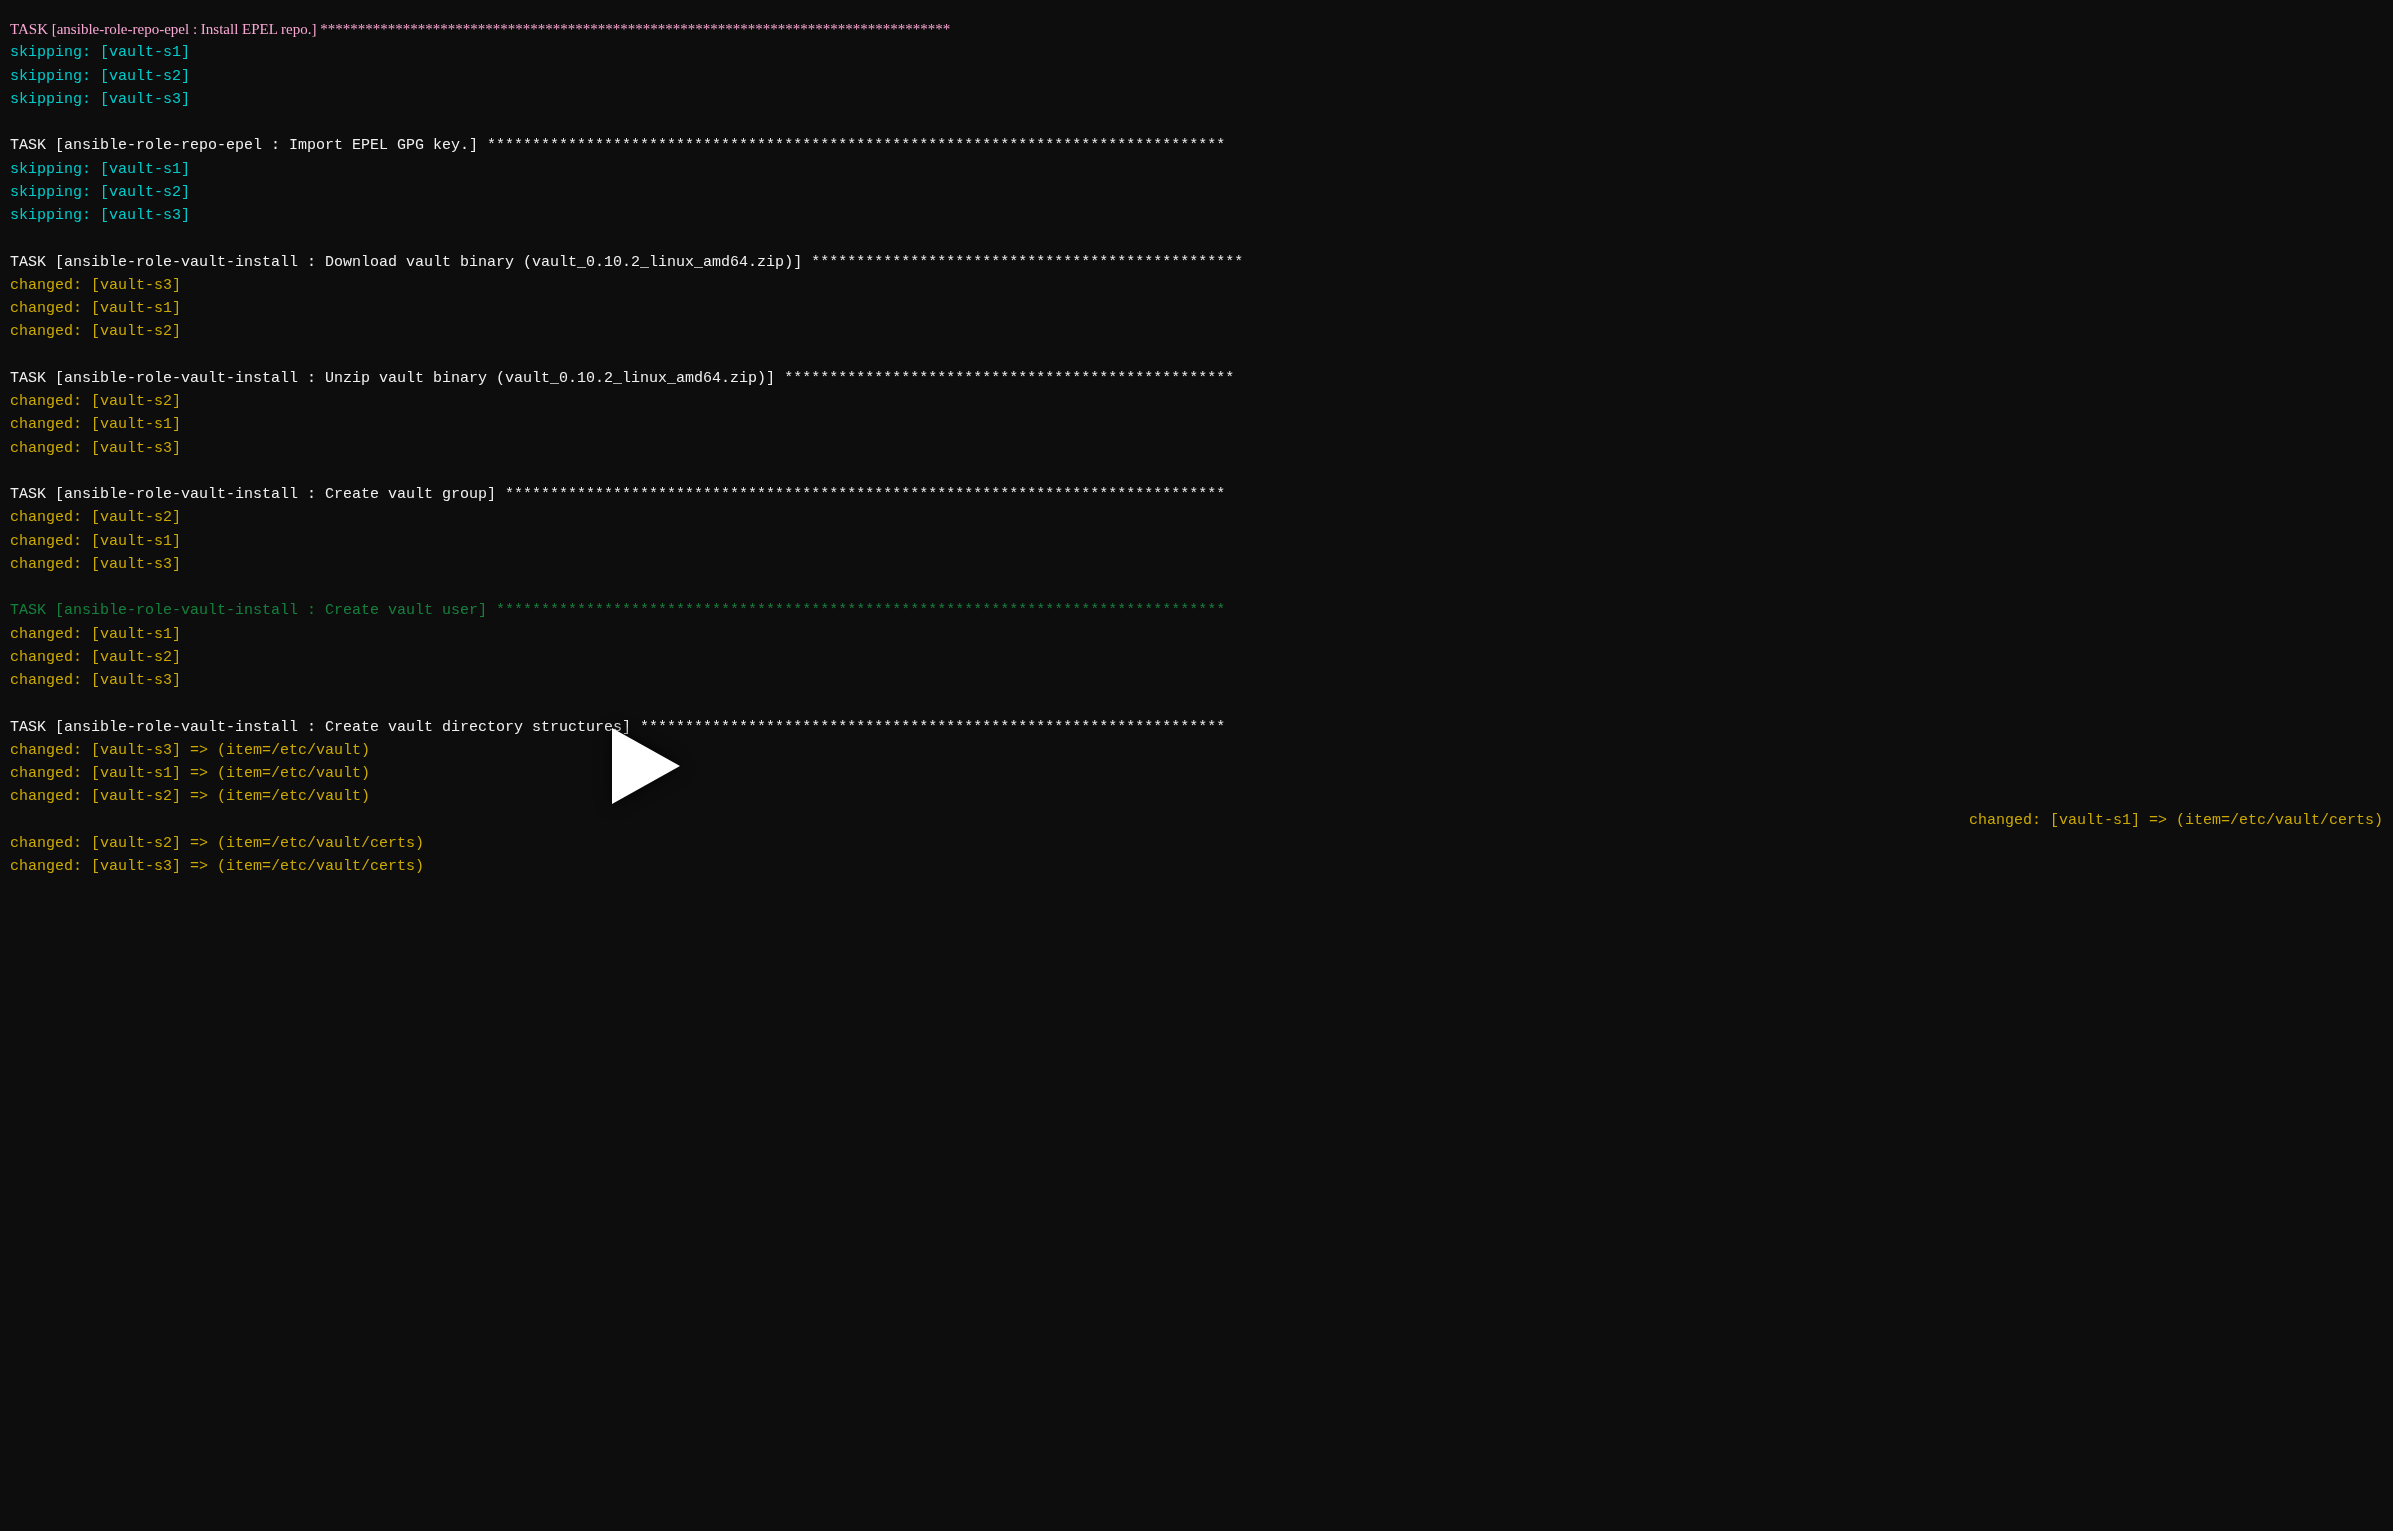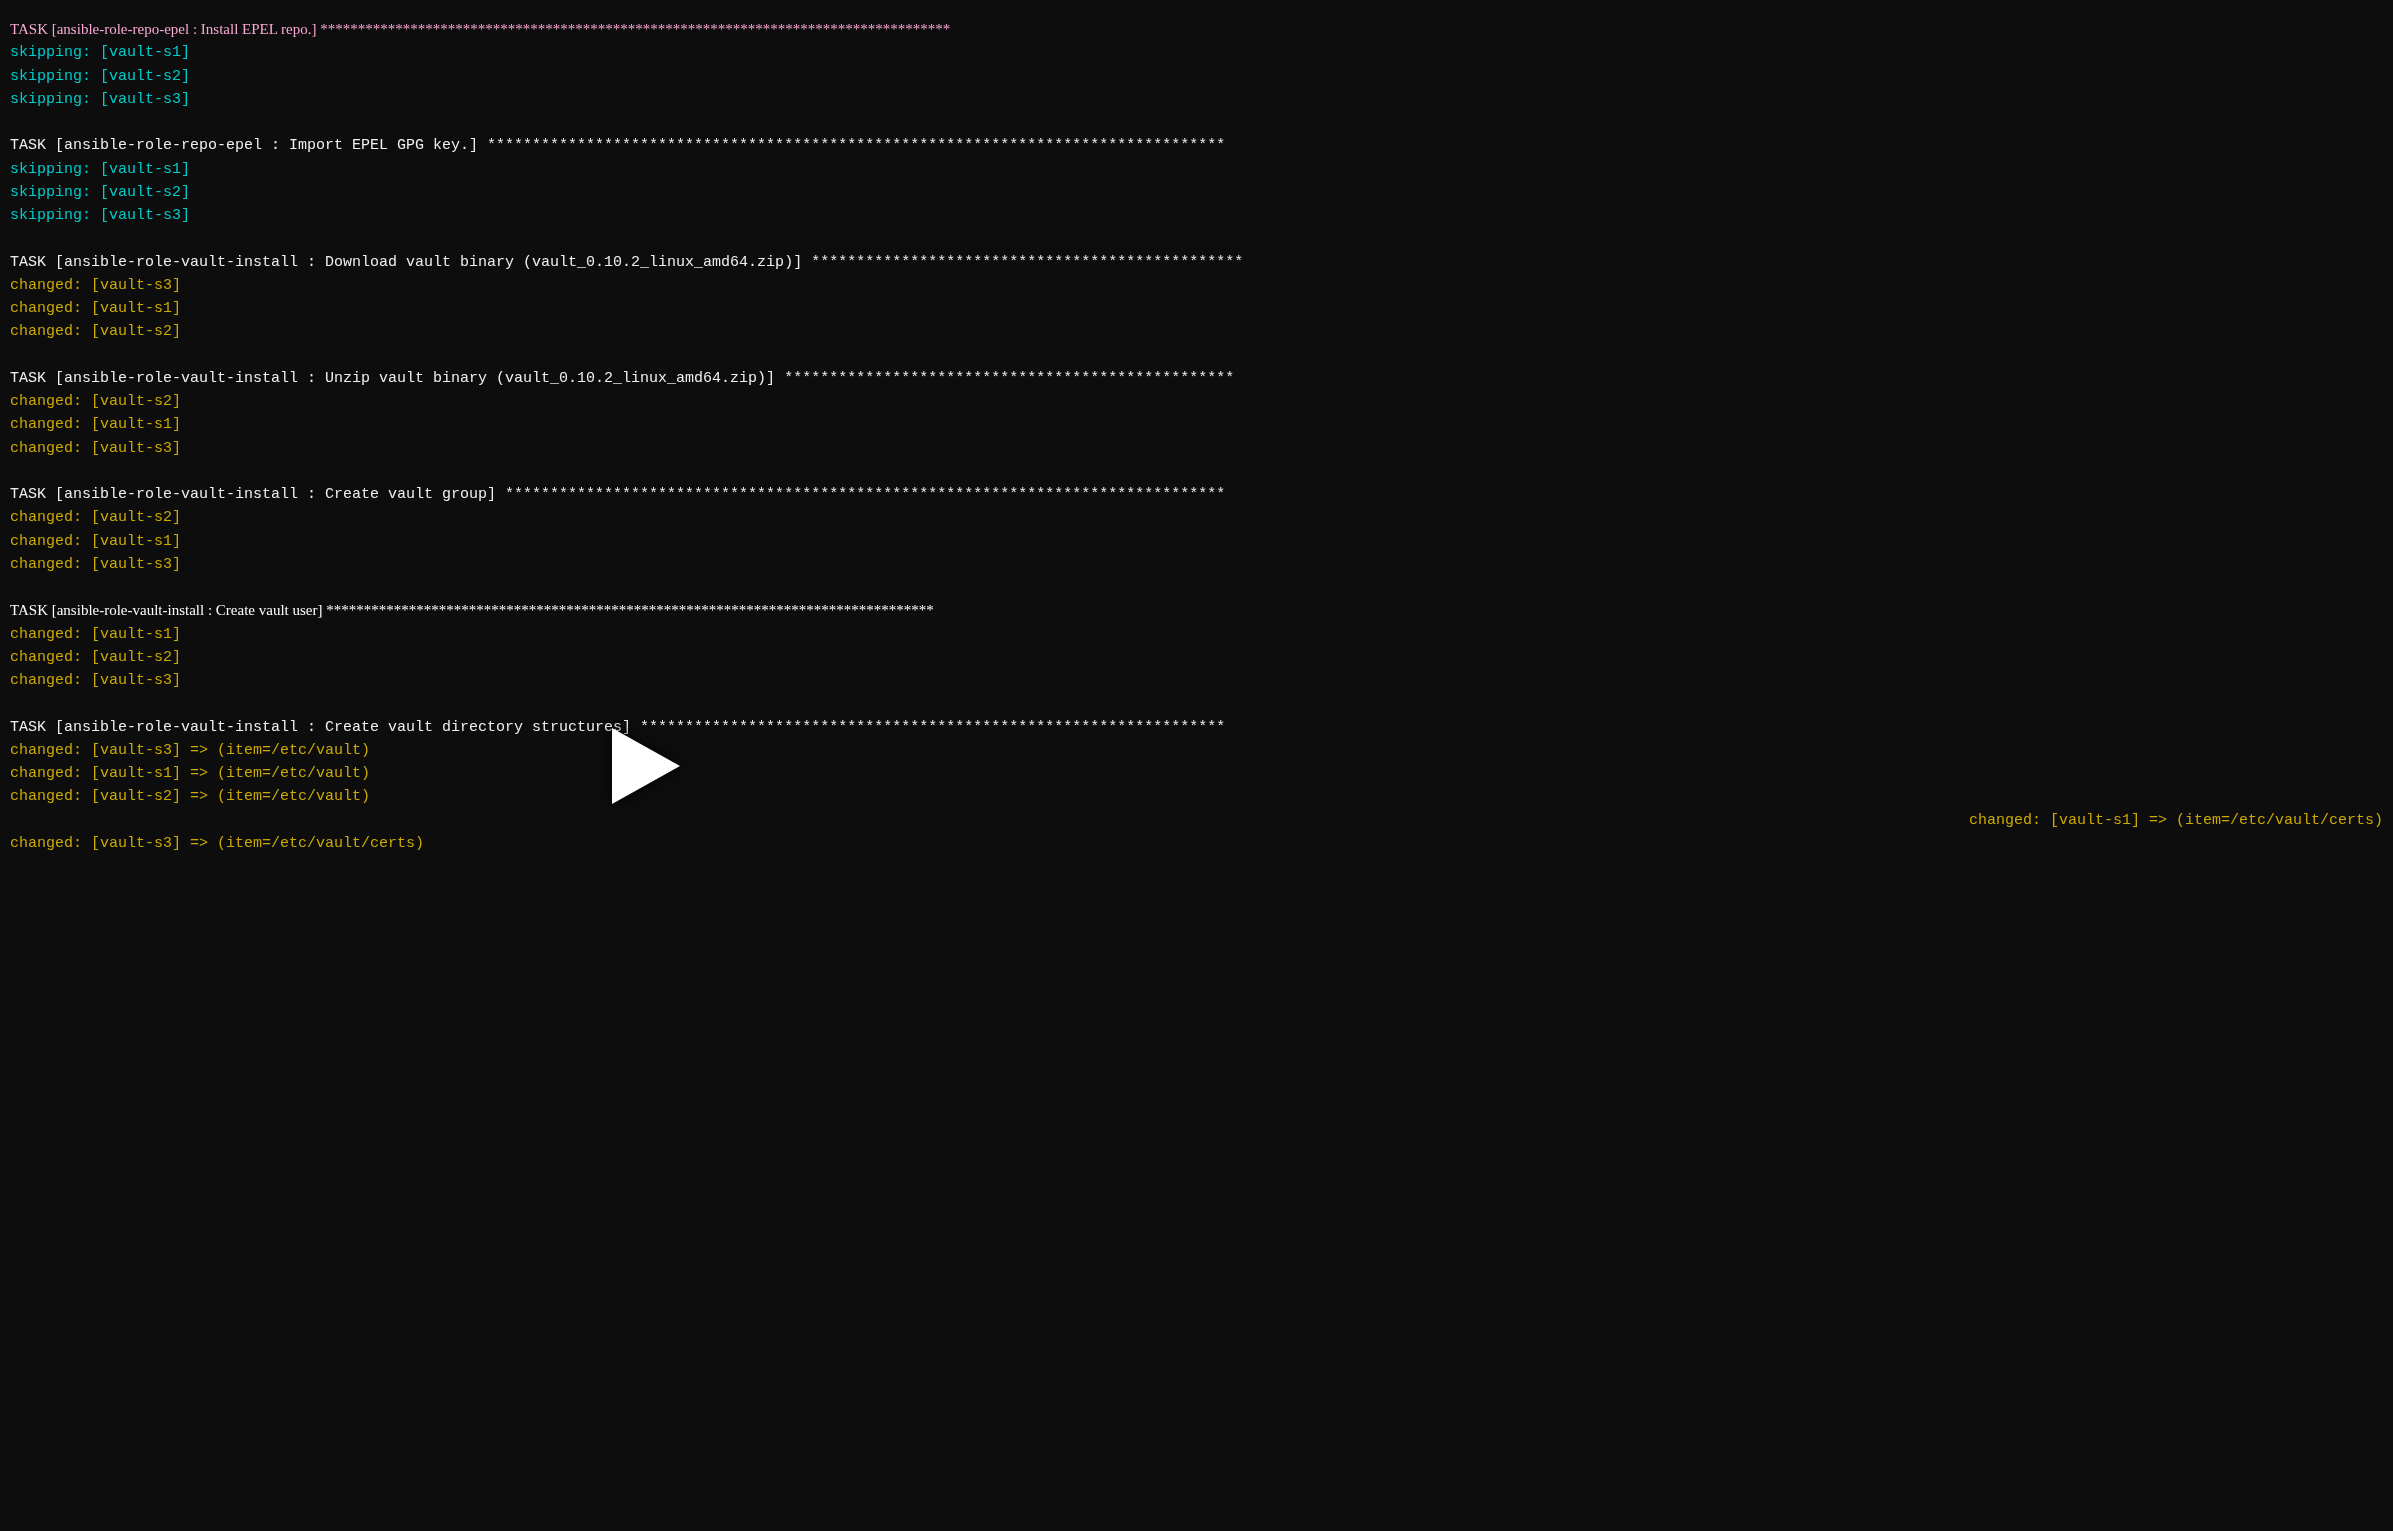--- a/index.html
+++ b/index.html
@@ -85,30 +85,31 @@
       <span class="line" style="color: rgb(240, 240, 240);">TASK [ansible-role-vault-install : Unzip vault binary (vault_0.10.2_linux_amd64.zip)] **************************************************</span>
       <span class="line" style="color: rgb(204, 170, 0);">changed: [vault-s2]</span>
       <span class="line" style="color: rgb(204, 170, 0);">changed: [vault-s1]</span>
       <span class="line" style="color: rgb(204, 170, 0);">changed: [vault-s3]</span>
       <span class="empty-line"></span>
       <span class="line" style="color: rgb(240, 240, 240);">TASK [ansible-role-vault-install : Create vault group] ********************************************************************************</span>
       <span class="line" style="color: rgb(204, 170, 0);">changed: [vault-s2]</span>
       <span class="line" style="color: rgb(204, 170, 0);">changed: [vault-s1]</span>
       <span class="line" style="color: rgb(204, 170, 0);">changed: [vault-s3]</span>
       <span class="empty-line"></span>
-      <span class="line" style="color: #ffffff; font-family: Liberation Serif, serif;">TASK [ansible-role-vault-install : Create vault user] *********************************************************************************</span>
+      <span class="line" style="color: #15803d;">TASK [ansible-role-vault-install : Create vault user] *********************************************************************************</span>
       <span class="line" style="color: rgb(204, 170, 0);">changed: [vault-s1]</span>
       <span class="line" style="color: rgb(204, 170, 0);">changed: [vault-s2]</span>
       <span class="line" style="color: rgb(204, 170, 0);">changed: [vault-s3]</span>
       <span class="empty-line"></span>
       <span class="line" style="color: rgb(240, 240, 240);">TASK [ansible-role-vault-install : Create vault directory structures] *****************************************************************</span>
       <span class="line" style="color: rgb(204, 170, 0);">changed: [vault-s3] =&gt; (item=/etc/vault)</span>
       <span class="line" style="color: rgb(204, 170, 0);">changed: [vault-s1] =&gt; (item=/etc/vault)</span>
       <span class="line" style="color: rgb(204, 170, 0);">changed: [vault-s2] =&gt; (item=/etc/vault)</span>
       <span class="line" style="color: rgb(204, 170, 0); text-align: right;">changed: [vault-s1] =&gt; (item=/etc/vault/certs)</span>
+      <span class="line" style="color: rgb(204, 170, 0);">changed: [vault-s2] =&gt; (item=/etc/vault/certs)</span>
       <span class="line" style="color: rgb(204, 170, 0);">changed: [vault-s3] =&gt; (item=/etc/vault/certs)</span>
       <span class="empty-line"></span>
     </div>
 
   <div class="play-button-overlay">
     <div class="play-triangle"></div>
   </div>
 </div>
 
 </body></html>

